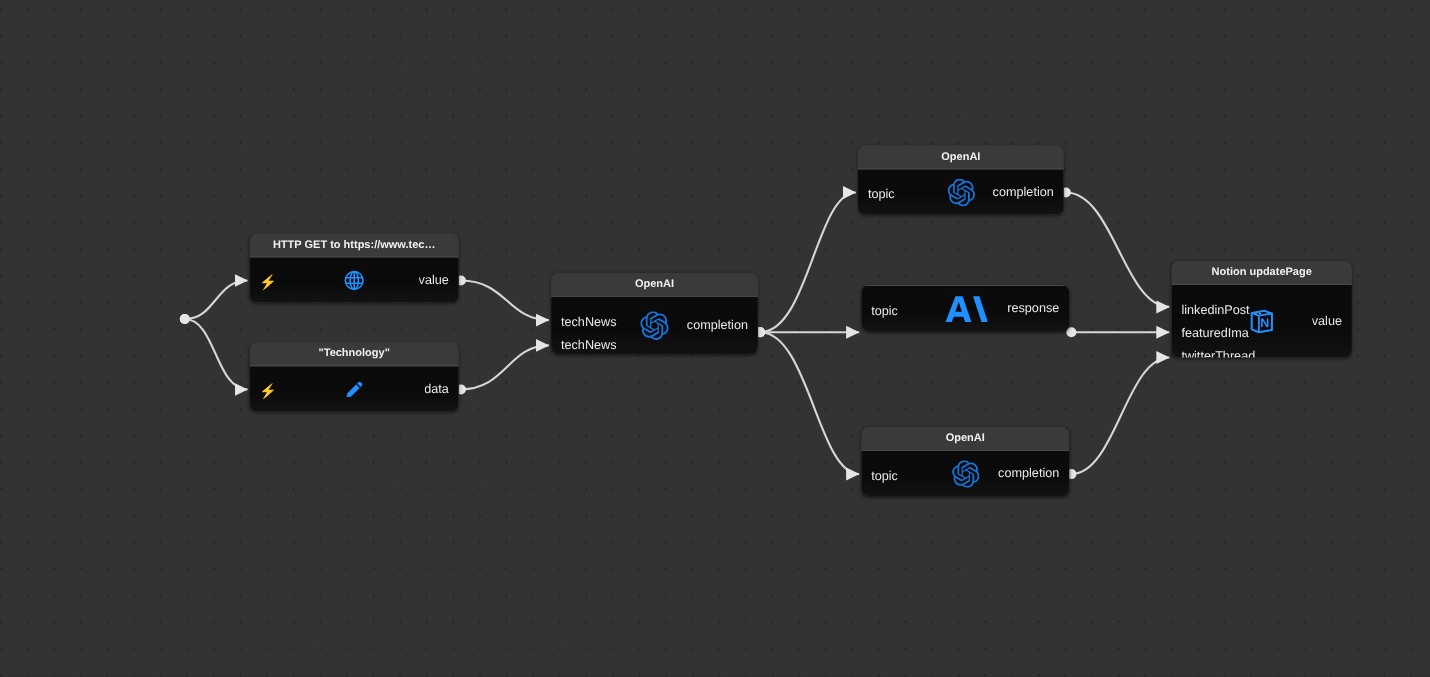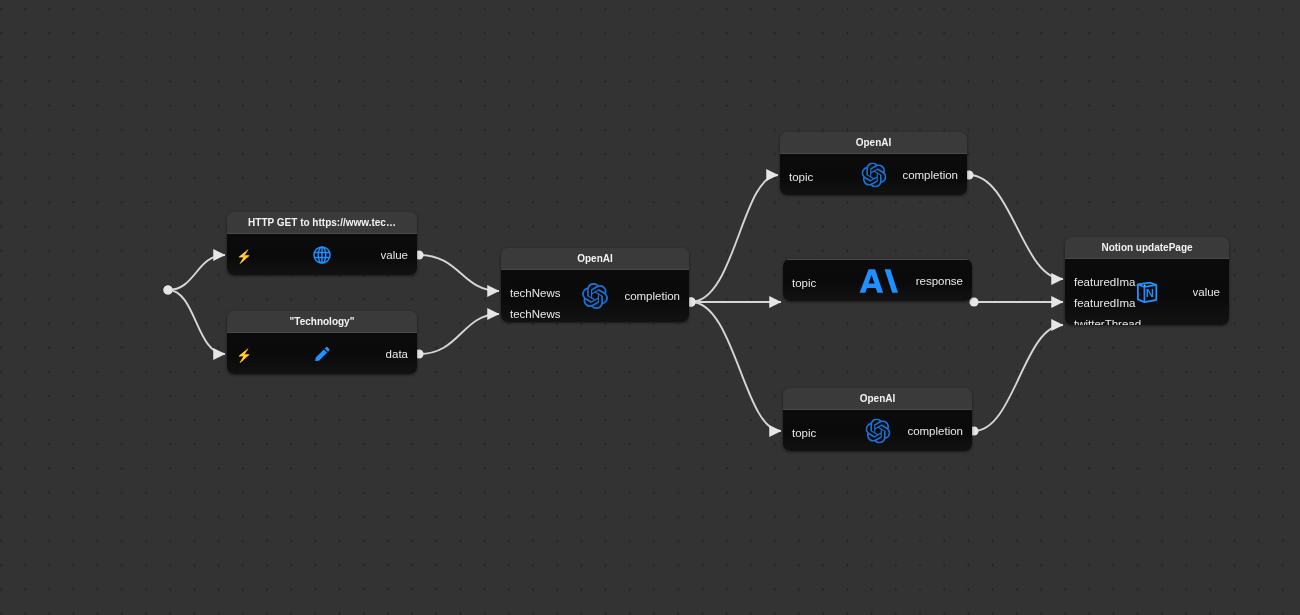--- a/index.html
+++ b/index.html
@@ -231,21 +231,21 @@
       <div class="ports-right">
         <div class="port-label">completion</div>
       </div>
     </div>
   </div>
 
   <div class="node" style="left:1065px; top:237px; width:164px;">
     <div class="node-header">Notion updatePage</div>
     <div class="node-body" style="height:66px;">
       <div class="ports-left">
-        <div class="port-label">featuredIma…</div>
+        <div class="port-label">linkedinPost…</div>
         <div class="port-label">featuredIma</div>
         <div class="port-label">twitterThread</div>
       </div>
       <div class="node-icon">
         <svg class="ic" width="26" height="26" viewBox="0 0 24 24">
           <path d="M3.6 5.1 L14.4 3.3 L20.6 5.5 L20.6 19.4 L9.5 21.3 L3.6 18.9 Z" fill="none" stroke="#1e90ff" stroke-width="1.7" stroke-linejoin="round"></path>
           <path d="M3.6 5.1 L9.6 7.3 L20.6 5.5 M9.6 7.3 L9.6 21.3" fill="none" stroke="#1e90ff" stroke-width="1.6" stroke-linejoin="round"></path>
           <text x="14.6" y="17" fill="#1e90ff" font-family="'Liberation Sans', sans-serif" font-size="10.5" font-weight="bold" text-anchor="middle">N</text>
         </svg>
       </div>

